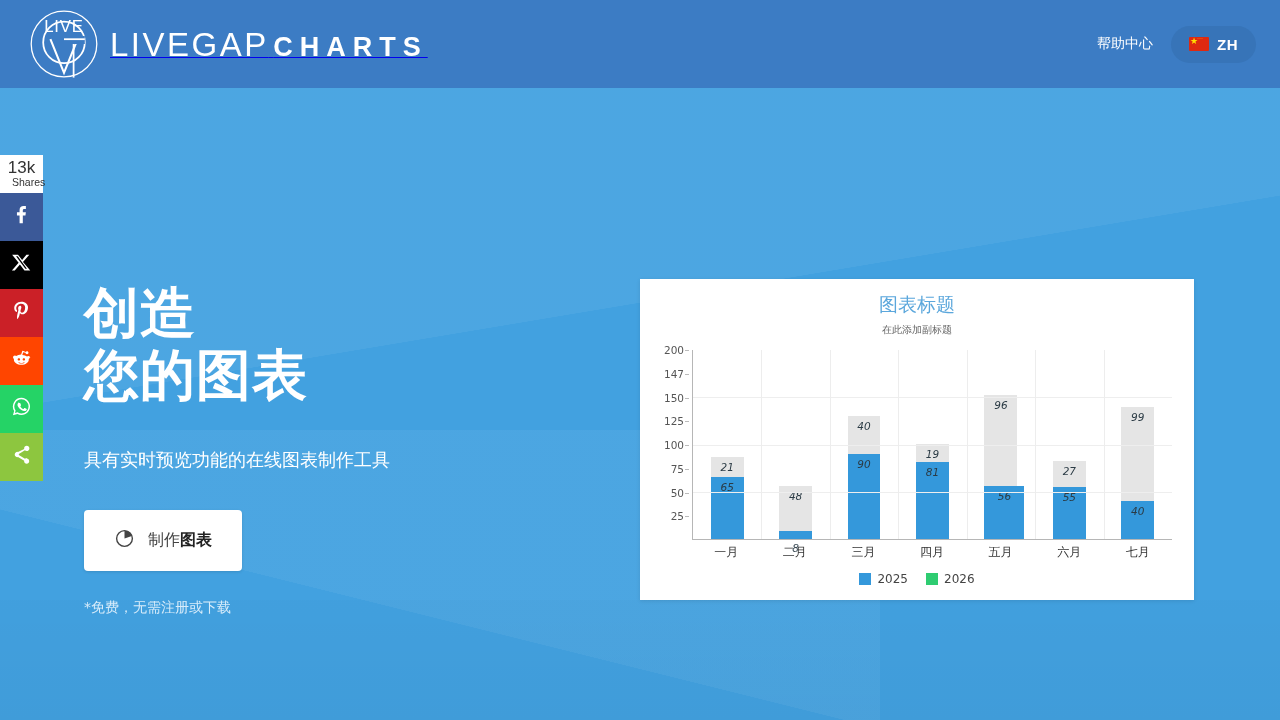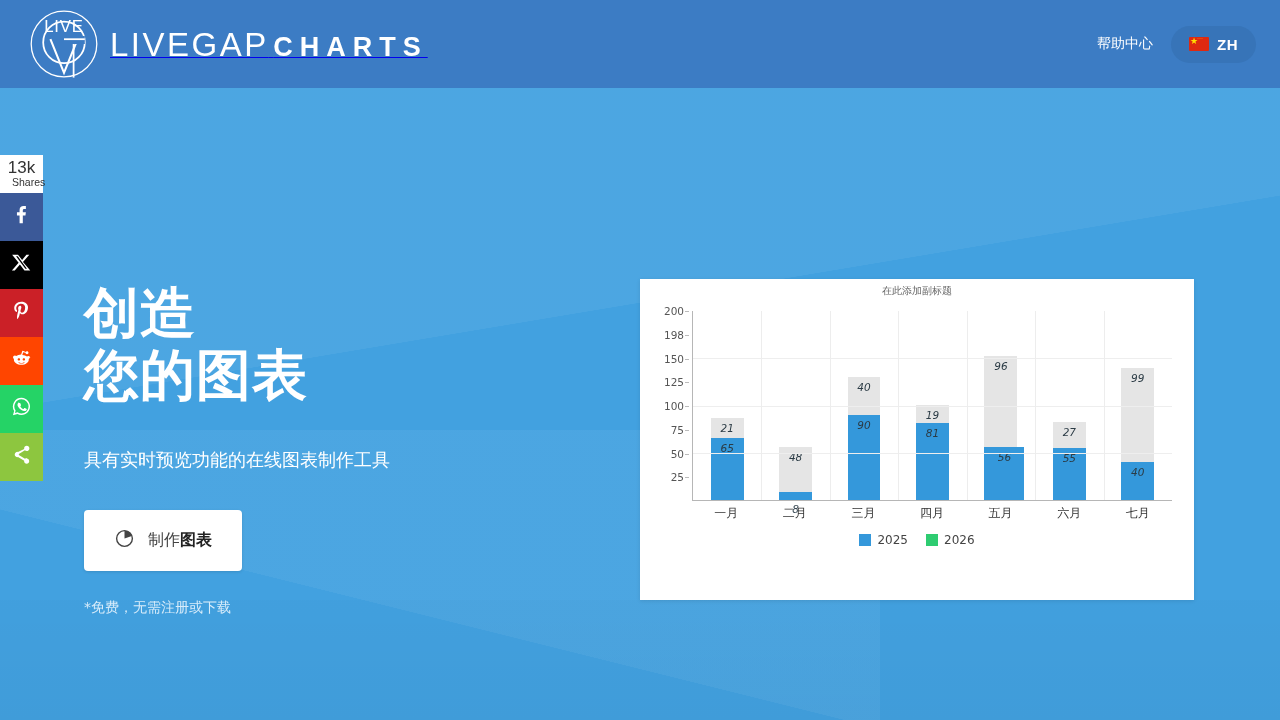--- a/index.html
+++ b/index.html
@@ -317,31 +317,32 @@
         <path d="M12 12 L12 3 A9 9 0 0 1 20.5 9.2 Z" fill="#444"></path>
       </svg>
     </span>
     <span class="cta-label"><span>制作</span><b>图表</b></span>
   </div>
 
   <div class="cta-note">*免费，无需注册或下载</div>
 </section>
 
 <section class="chart-card">
+  <div class="chart-title">图表标题</div>
   <div class="chart-subtitle">在此添加副标题</div>
 
   <div class="plot-wrap">
     <div class="y-axis">
         <div class="y-tick" style="top: 87.5%;">25</div>
         <div class="y-tick" style="top: 75%;">50</div>
         <div class="y-tick" style="top: 62.5%;">75</div>
         <div class="y-tick" style="top: 50%;">100</div>
         <div class="y-tick" style="top: 37.5%;">125</div>
         <div class="y-tick" style="top: 25%;">150</div>
-        <div class="y-tick" style="top: 12.5%;">198</div>
+        <div class="y-tick" style="top: 12.5%;">147</div>
         <div class="y-tick" style="top: 0%;">200</div>
       </div>
     <div class="plot-area">
       <div class="bars">
           <div class="bar-slot">
             <div class="bar-stack">
               <div class="seg seg-b" style="height: 19.95px;">
                 <span class="seg-label">21</span>
               </div>
               <div class="seg seg-a" style="height: 61.75px;">

